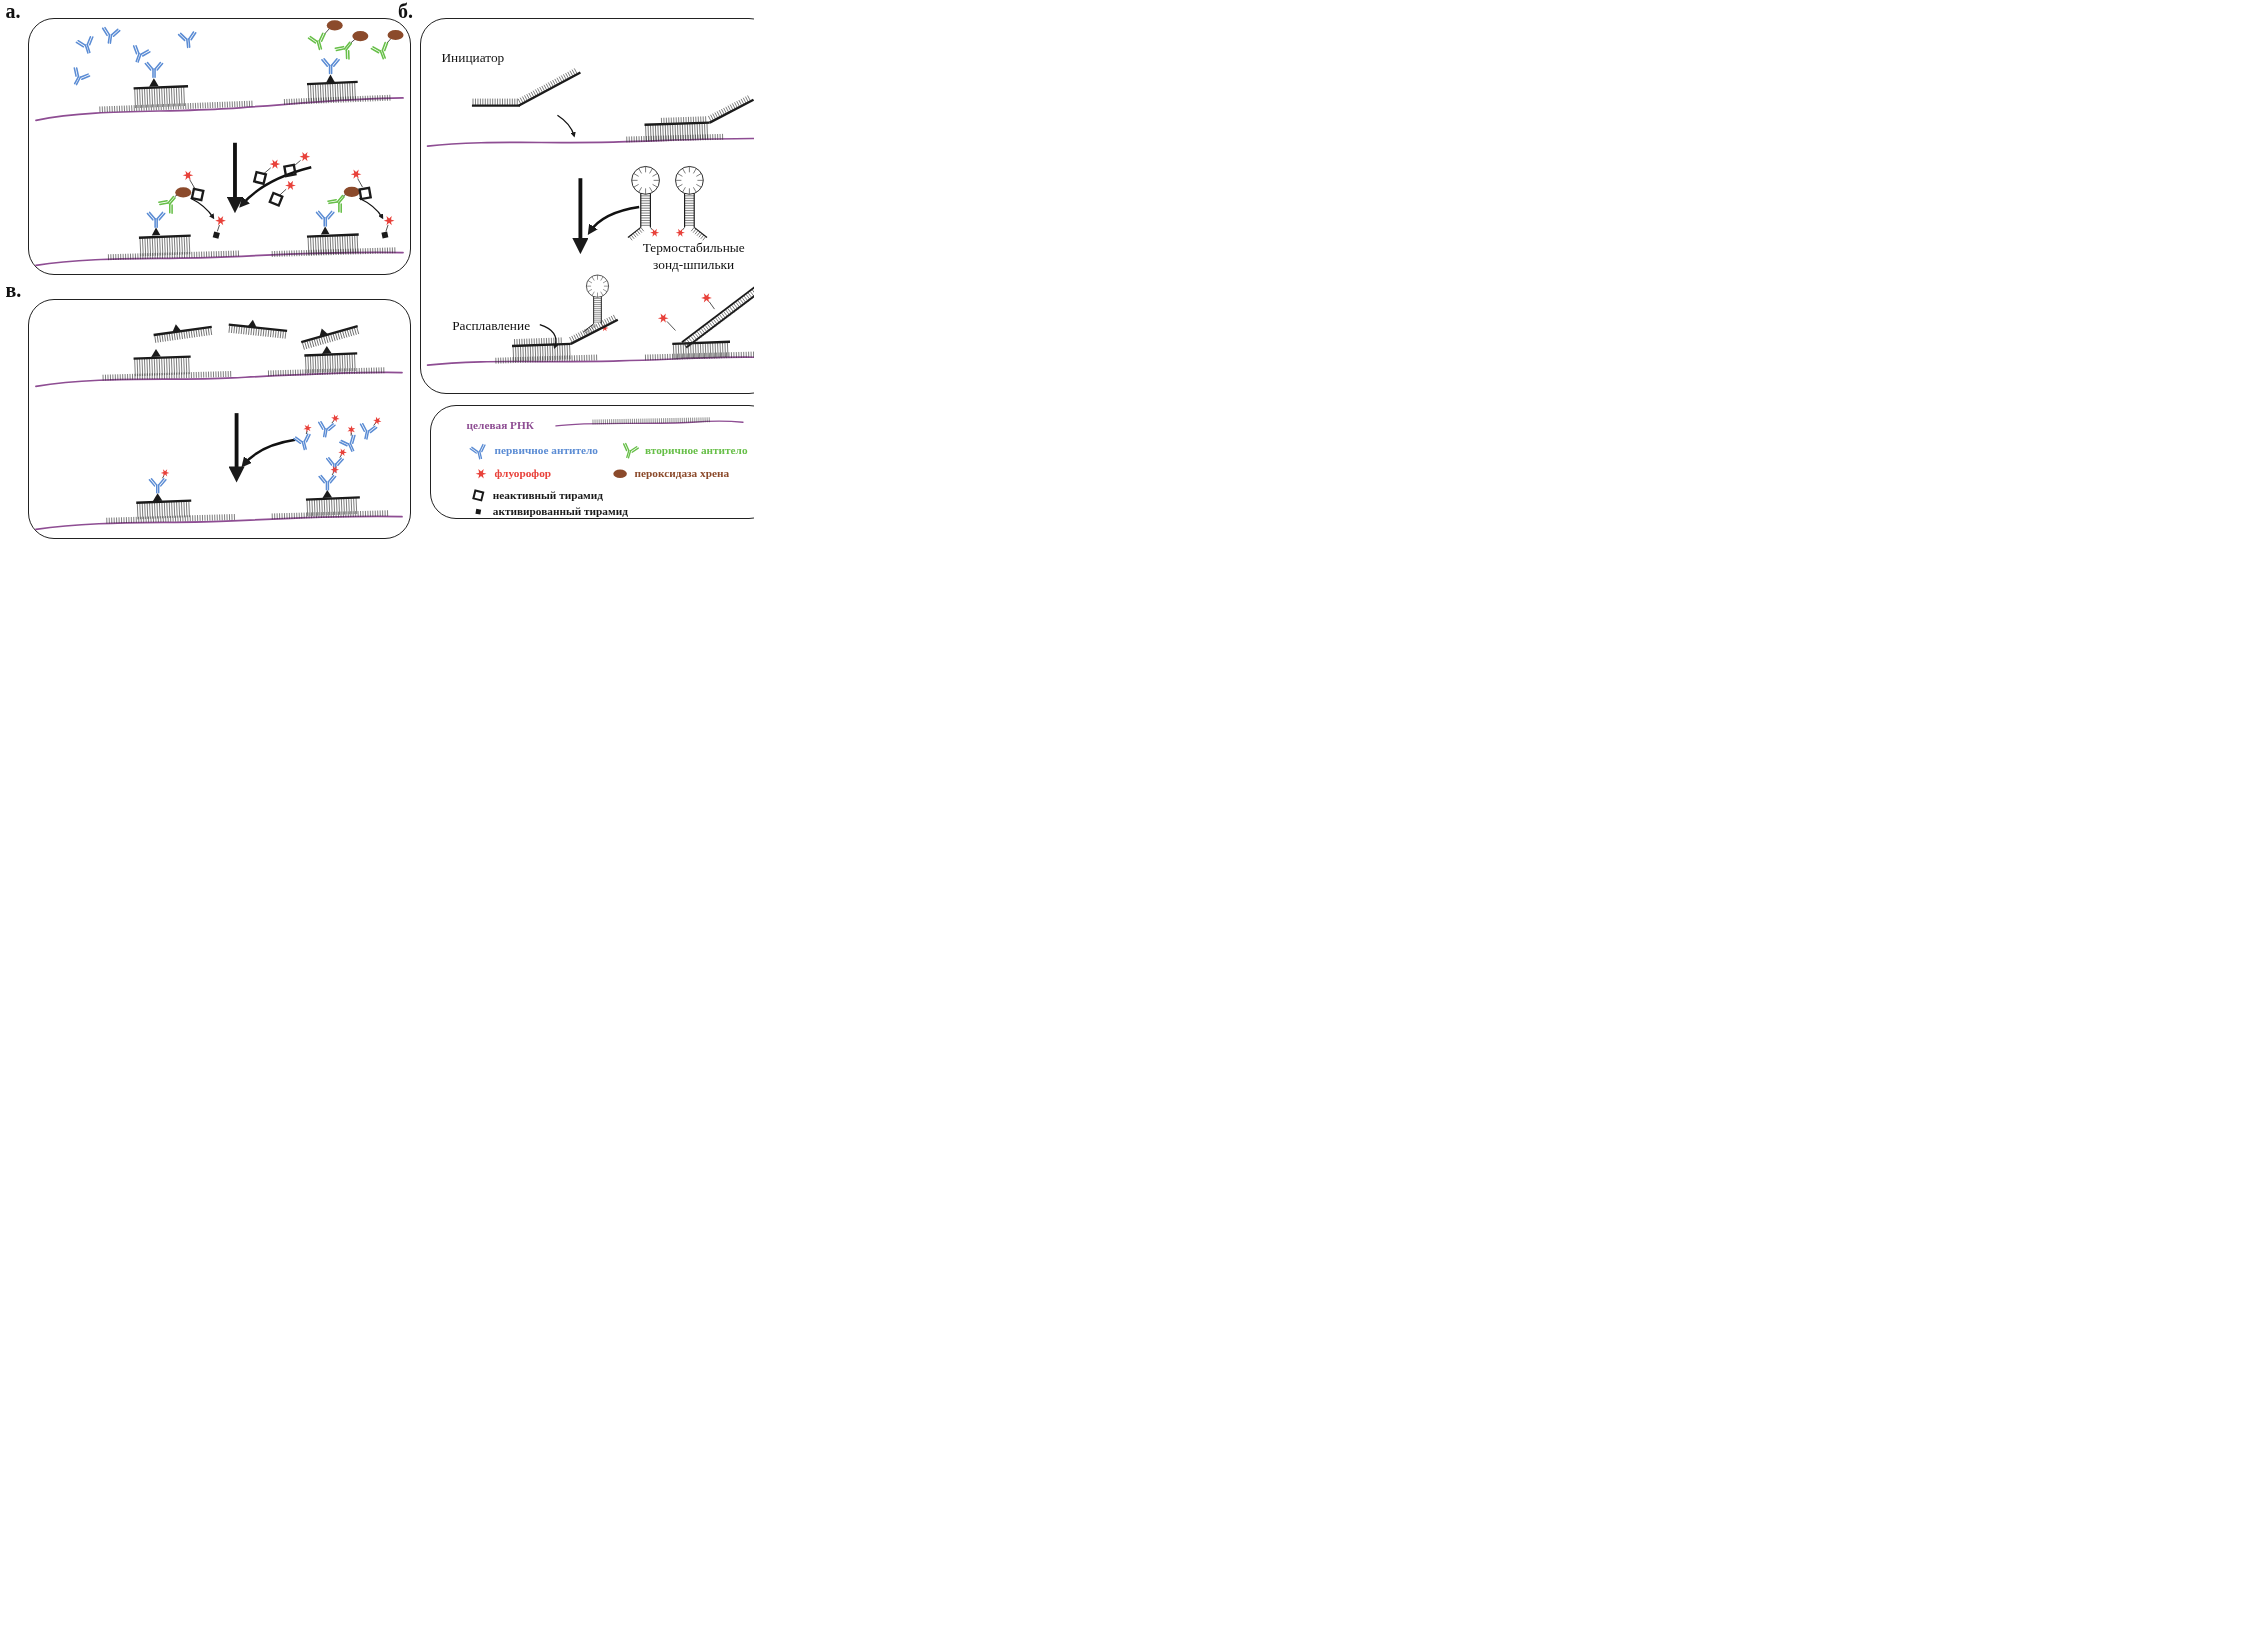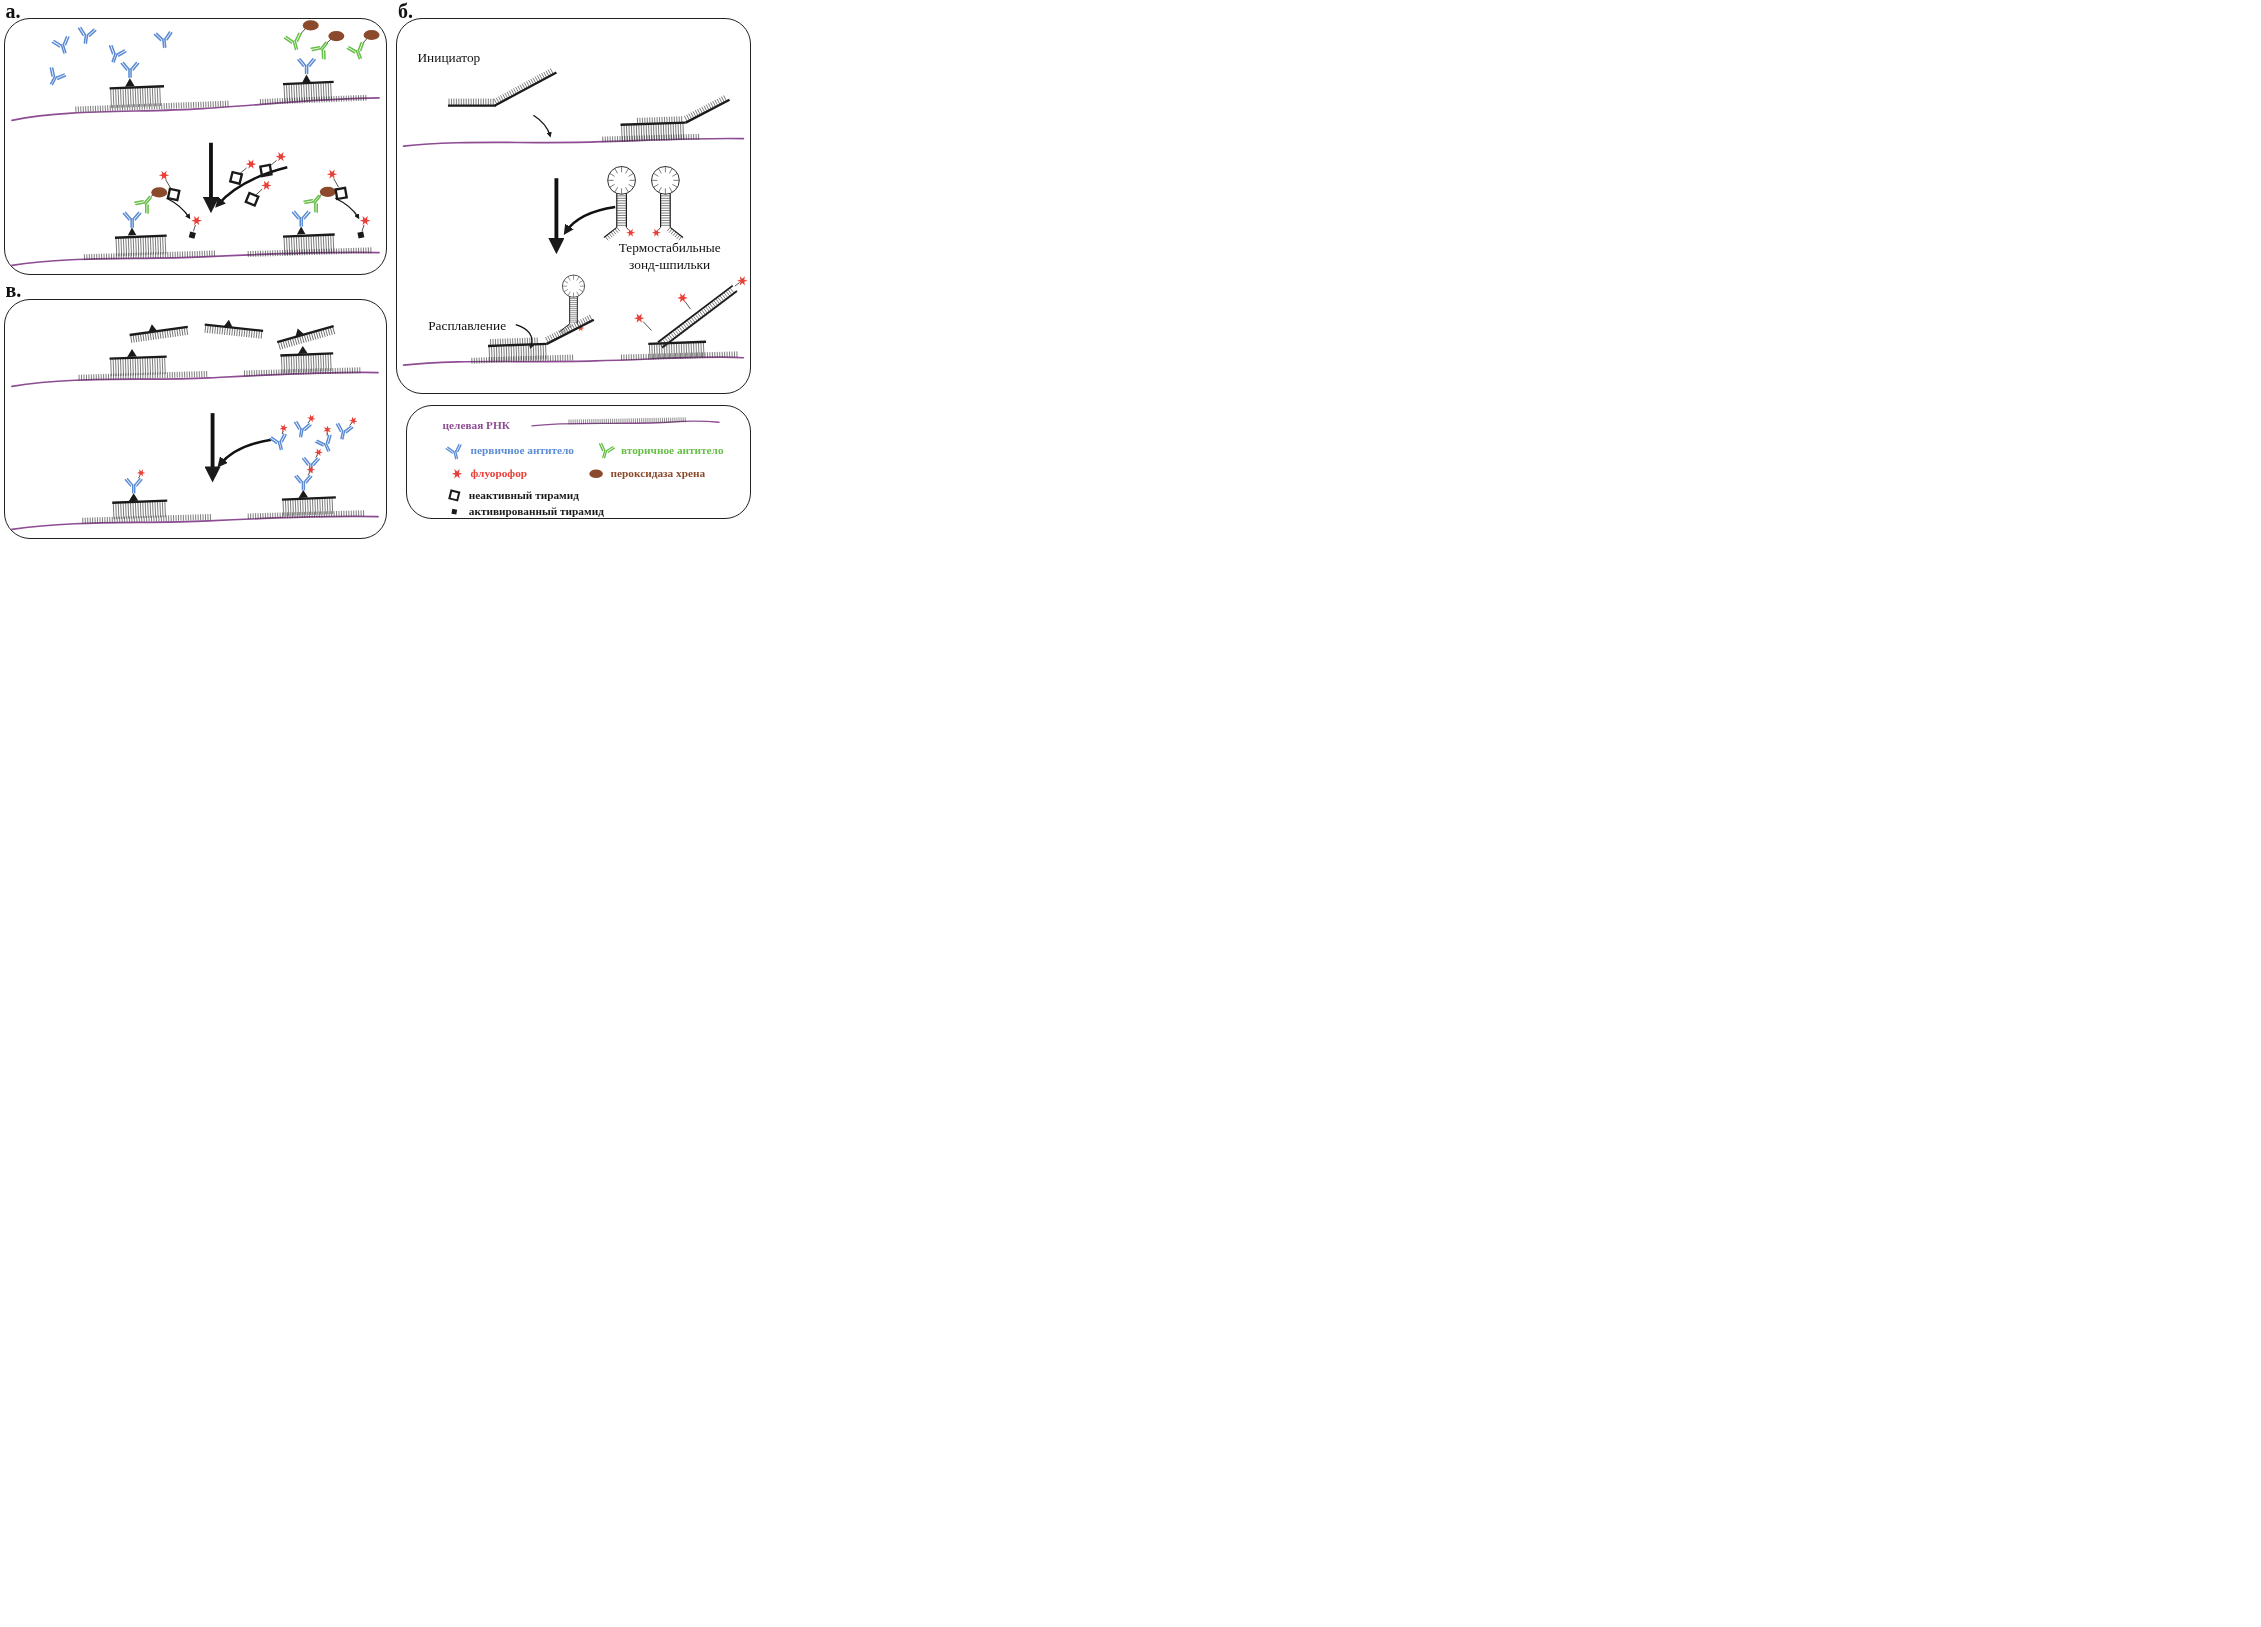--- a/index.html
+++ b/index.html
@@ -1,19 +1,19 @@
 <!DOCTYPE html>
 <html style="font-size:8.6px"><head>
 <meta charset="utf-8">
 <style>
   * { margin:0; padding:0; box-sizing:border-box; }
   html,body { background:#fff; }
   body { font-family:"Liberation Serif", serif; }
   .page { position:relative; width:754px; height:542px; background:#fff; overflow:hidden; }
-  .panel { position:absolute; border:1.4px solid #222; border-radius:26px; background:#fff; }
+  .panel { position:absolute; border:1.4px solid #222; border-radius:26px; background:#fff;margin-left:24px; }
   .panel svg { display:block; width:100%; height:100%; }
   .plabel { position:absolute; font-weight:bold; font-size:20px; color:#111; line-height:1; }
   .rna  { fill:none; stroke:#8e4d93; stroke-width:3.2; stroke-linecap:round; }
   .bar  { fill:none; stroke:#1a1a1a; stroke-width:4.4; }
   .bar2 { fill:none; stroke:#1a1a1a; stroke-width:3.4; }
   .tick { fill:none; stroke:#2a2a2a; stroke-width:1.15; }
   .thin { fill:none; stroke:#1a1a1a; stroke-width:1.4; }
   .arrow-big    { fill:none; stroke:#111; stroke-width:7.2; }
   .arrow-curved { fill:none; stroke:#111; stroke-width:4.6; }
   .arrow-med    { fill:none; stroke:#111; stroke-width:2.4; }

